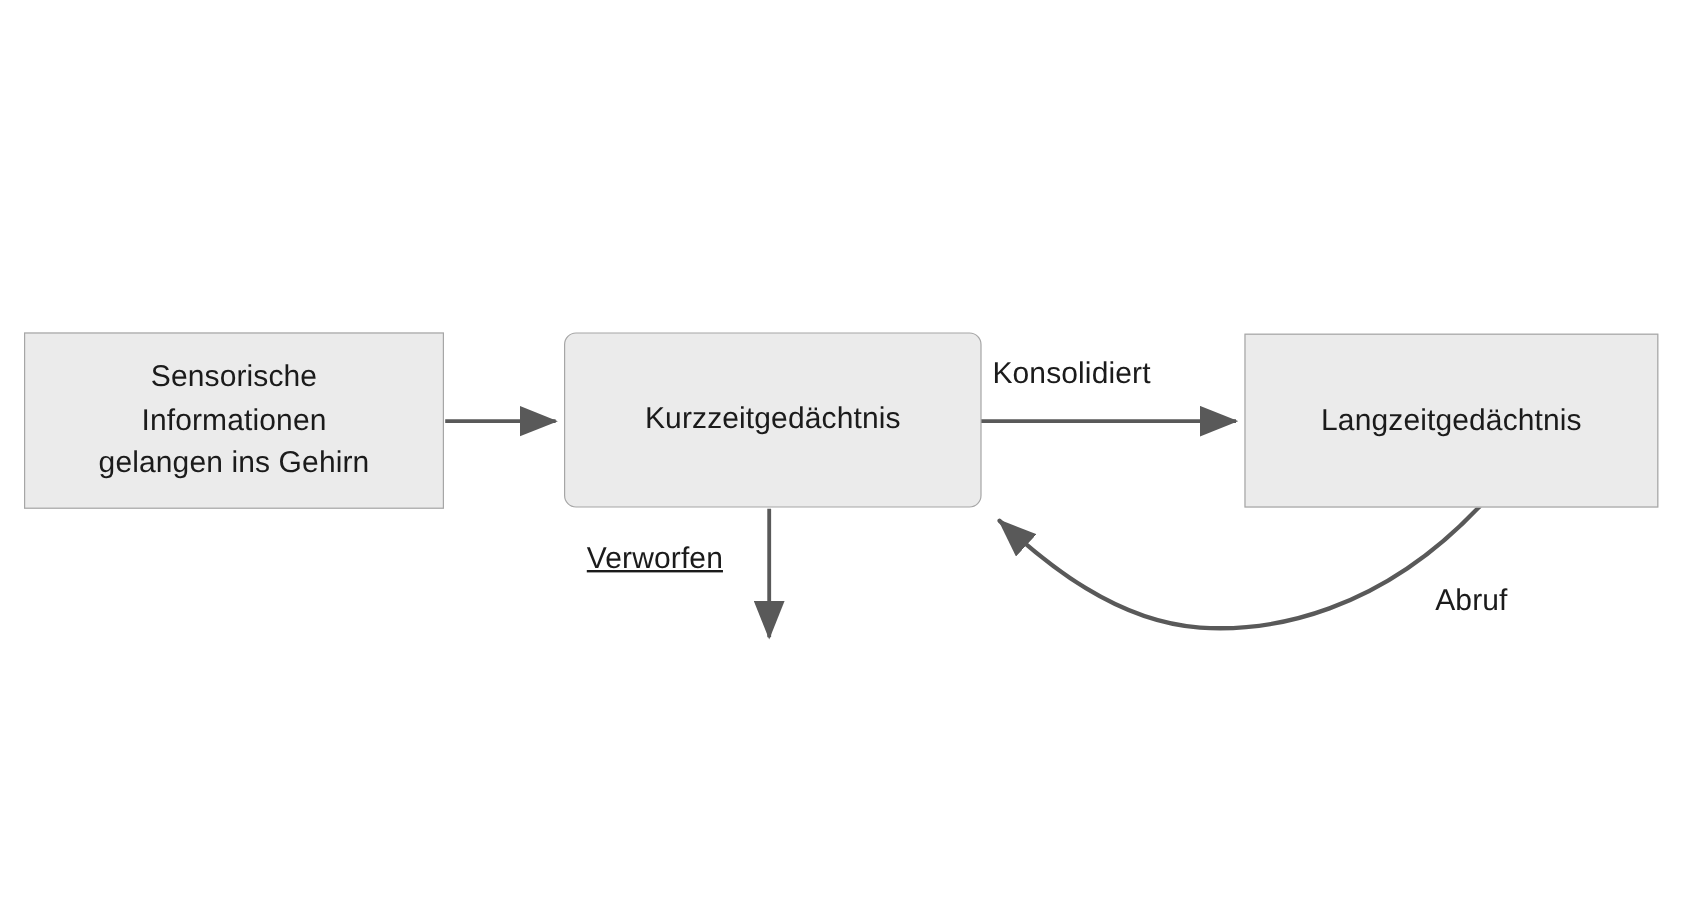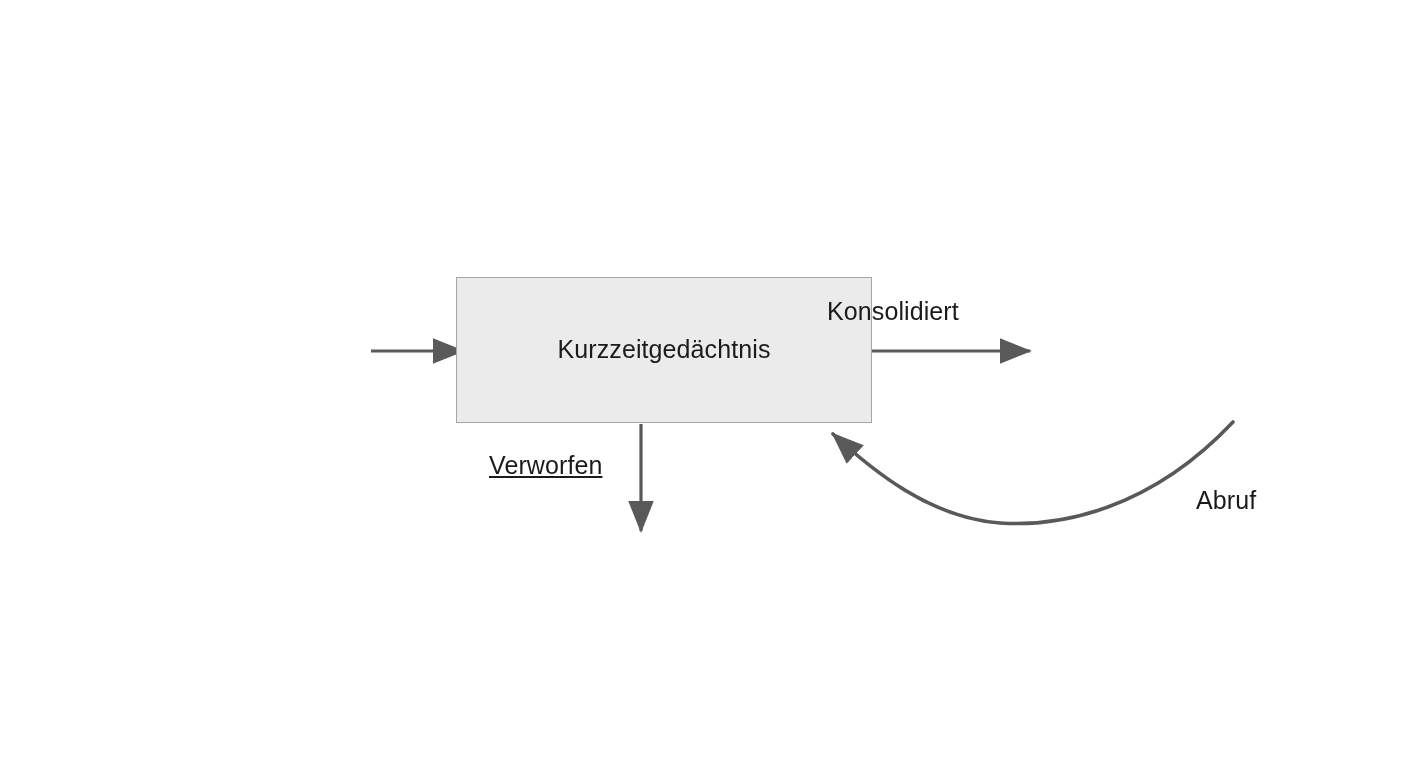--- a/index.html
+++ b/index.html
@@ -44,24 +44,25 @@
     white-space: pre-line;
     font-family: "Liberation Sans", "DejaVu Sans", sans-serif;
   }
   #node-sensory {
     left: 20px;
     top: 277px;
     width: 350px;
     height: 147px;
   }
   #node-short {
-    left: 456px;
+    left: 470px;
     top: 277px;
-    width: 416px;
+    width: 348px;
     height: 146px;
+    border-radius: 10px;
   }
   #node-long {
     left: 1037px;
     top: 278px;
     width: 345px;
     height: 145px;
   }
   .edge-label {
     position: absolute;
     color: #1b1b1b;
@@ -103,23 +104,27 @@
 
     <line x1="371" y1="351" x2="463" y2="351" stroke="#595959" stroke-width="3.2" marker-end="url(#arrowhead)"></line>
 
     <line x1="816" y1="351" x2="1030" y2="351" stroke="#595959" stroke-width="3.2" marker-end="url(#arrowhead)"></line>
 
     <line x1="641" y1="424" x2="641" y2="531" stroke="#595959" stroke-width="3.2" marker-end="url(#arrowhead)"></line>
 
     <path d="M 1233 422 C 1150 510 1060 527 1000 523 C 930 518 872 470 833 434" fill="none" stroke="#595959" stroke-width="3.6" stroke-linecap="round" marker-end="url(#arrowhead-curve)"></path>
   </svg>
 
+  <div class="node" id="node-sensory">Sensorische
+Informationen
+gelangen ins Gehirn</div>
 
   <div class="node" id="node-short">Kurzzeitgedächtnis</div>
 
+  <div class="node" id="node-long">Langzeitgedächtnis</div>
 
   <div class="edge-label" id="label-konsolidiert">Konsolidiert</div>
 
   <div class="edge-label" id="label-verworfen">Verworfen</div>
 
   <div class="edge-label" id="label-abruf">Abruf</div>
 
 </div>
 
 </body></html>

